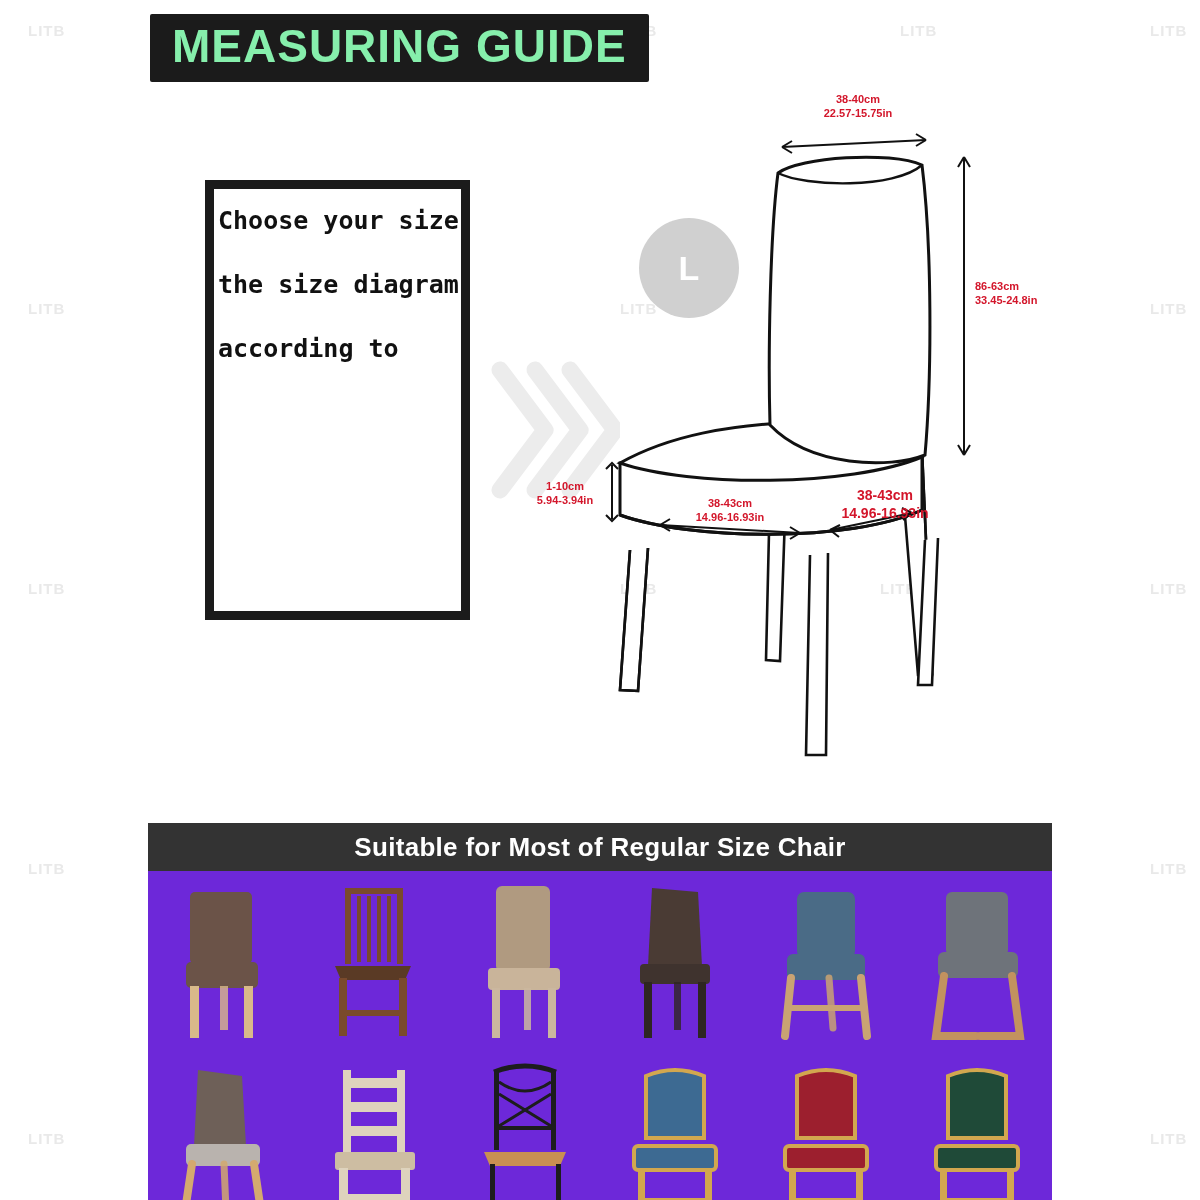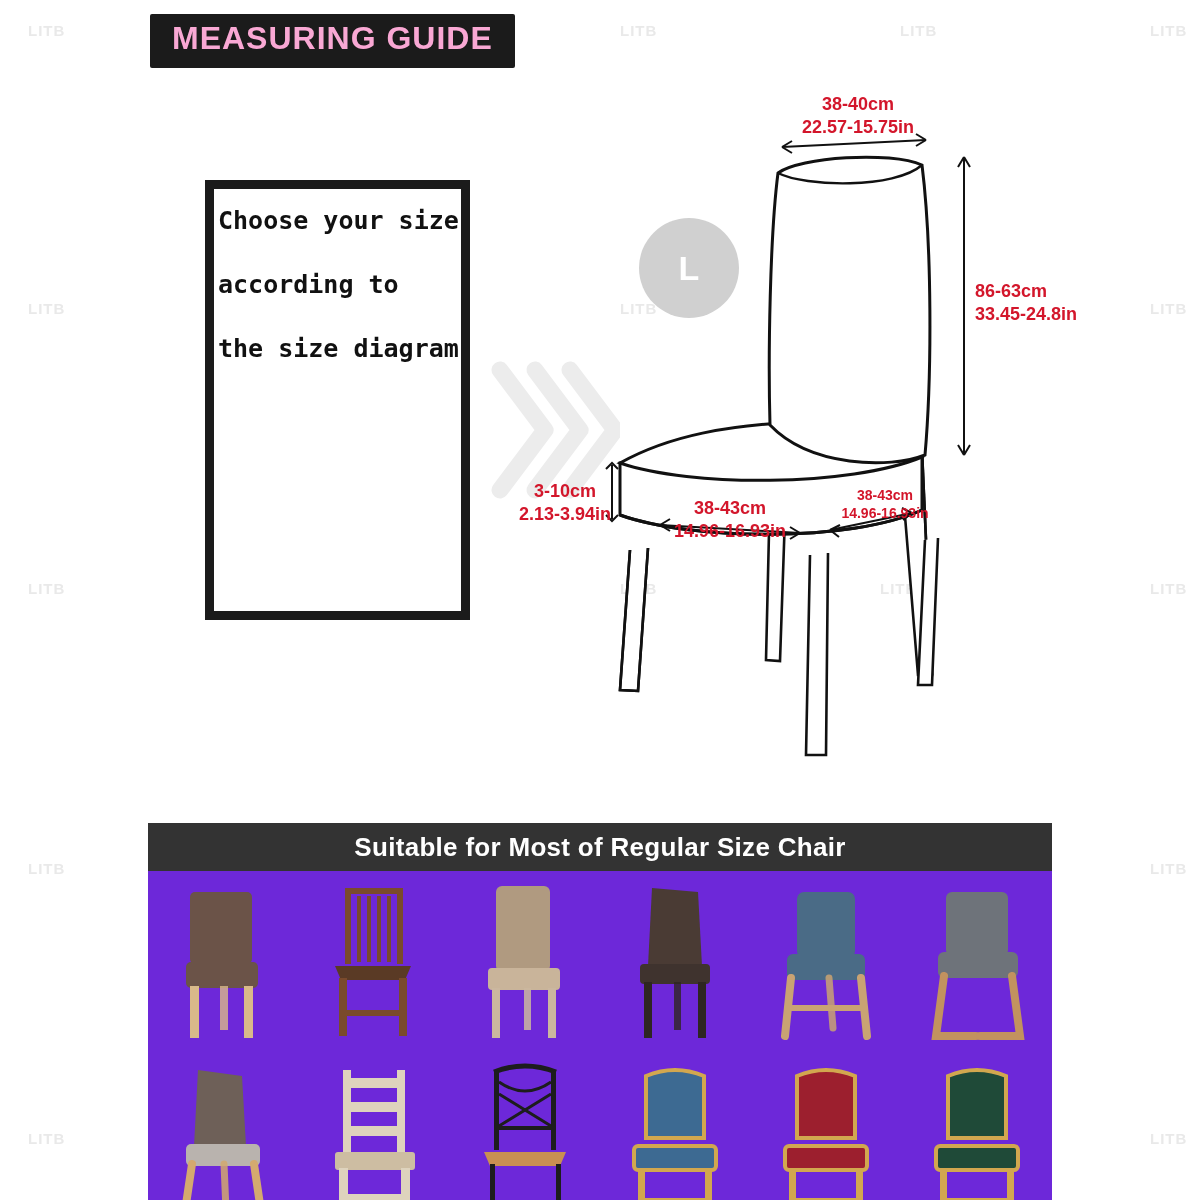--- a/index.html
+++ b/index.html
@@ -21,22 +21,22 @@
     pointer-events:none;
   }
   
   #title-banner{
     position:absolute;left:150px;top:14px;
     background:#1b1b1b;
     padding:8px 22px 12px 22px;
     border-radius:2px;
   }
   #title-banner .txt{
-    color:#f9a8d4;
-    font-size:32px;
+    color:#86efac;
+    font-size:46px;
     font-weight:700;
     letter-spacing:1px;
     line-height:1.05;
     white-space:nowrap;
   }
   
   #instruction-box{
     position:absolute;left:205px;top:180px;
     width:265px;height:440px;
     border:9px solid #1b1b1b;
@@ -67,21 +67,21 @@
     display:flex;align-items:center;justify-content:center;
   }
   #size-badge .lab{
     color:#ffffff;font-size:34px;font-weight:700;
   }
   
   #chair-diagram{position:absolute;left:470px;top:95px;width:620px;height:680px;}
   .dim{
     position:absolute;
     color:#d3162b;
-    font-size:18px;
+    font-size:11px;
     font-weight:700;
     line-height:1.25;
     text-align:center;
     white-space:nowrap;
     font-family:"Liberation Sans", sans-serif;
   }
   
   #suitable-panel{
     position:absolute;left:148px;top:823px;
     width:904px;height:412px;
@@ -135,22 +135,22 @@
     <div class="wm" style="left: 1150px; top: 1130px;">LITB</div>
   </div>
 
 <div id="title-banner">
   <div class="txt">MEASURING GUIDE</div>
 </div>
 
 <div id="instruction-box">
   <div id="instruction-text">
     <div class="line">Choose your size</div>
+    <div class="line">the size diagram</div>
     <div class="line">according to</div>
-    <div class="line">the size diagram</div>
   </div>
 </div>
 
 <div id="arrows">
   <svg width="130" height="200" viewBox="0 0 130 200" fill="none">
     <path d="M10 40 L55 100 L10 160" stroke="#ececec" stroke-width="17" stroke-linecap="round" stroke-linejoin="round"></path>
     <path d="M45 40 L90 100 L45 160" stroke="#ececec" stroke-width="17" stroke-linecap="round" stroke-linejoin="round"></path>
     <path d="M80 40 L125 100 L80 160" stroke="#ececec" stroke-width="17" stroke-linecap="round" stroke-linejoin="round"></path>
   </svg>
 </div>
@@ -216,22 +216,22 @@
     <div>38-43cm</div>
     <div>14.96-16.93in</div>
   </div>
 
   <div class="dim" style="left:325px;top:392px;width:180px;font-size:14px;">
     <div>38-43cm</div>
     <div>14.96-16.93in</div>
   </div>
 
   <div class="dim" style="left:35px;top:385px;width:120px;">
-    <div>3-10cm</div>
-    <div>2.13-3.94in</div>
+    <div>1-10cm</div>
+    <div>5.94-3.94in</div>
   </div>
 </div>
 
 <div id="suitable-panel">
   <div id="suitable-header">
     <span class="txt">Suitable for Most of Regular Size Chair</span>
   </div>
   <div id="chair-grid">
       <div class="chair-cell">
         <svg width="118" height="168" viewBox="0 0 118 168">

